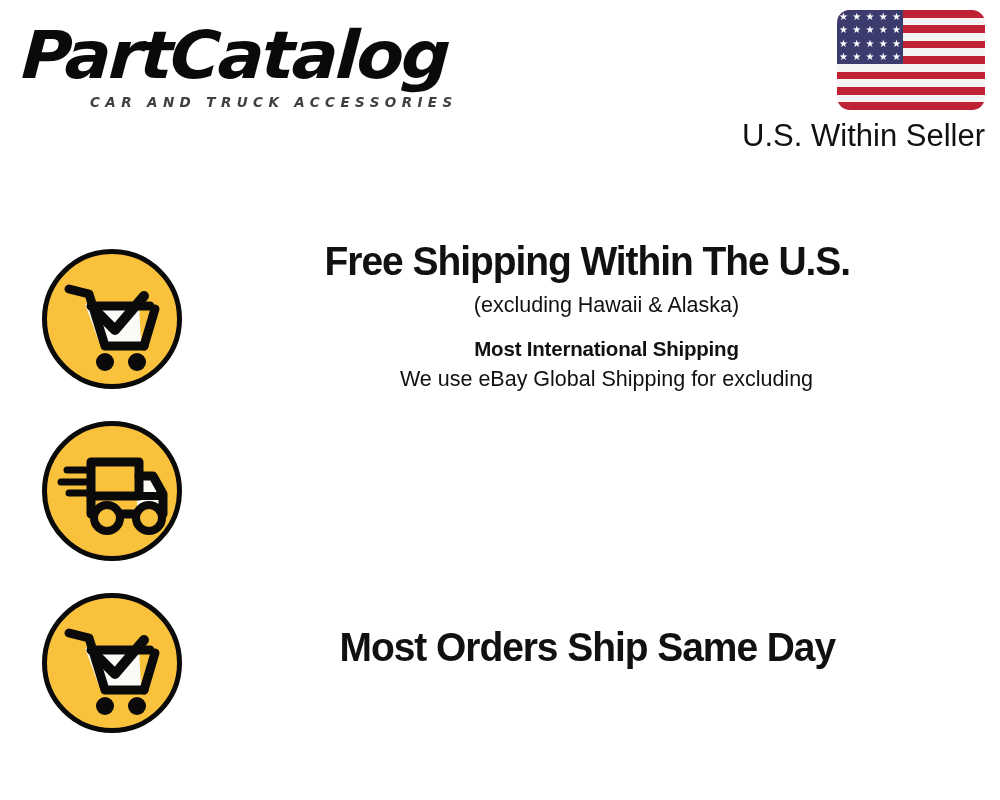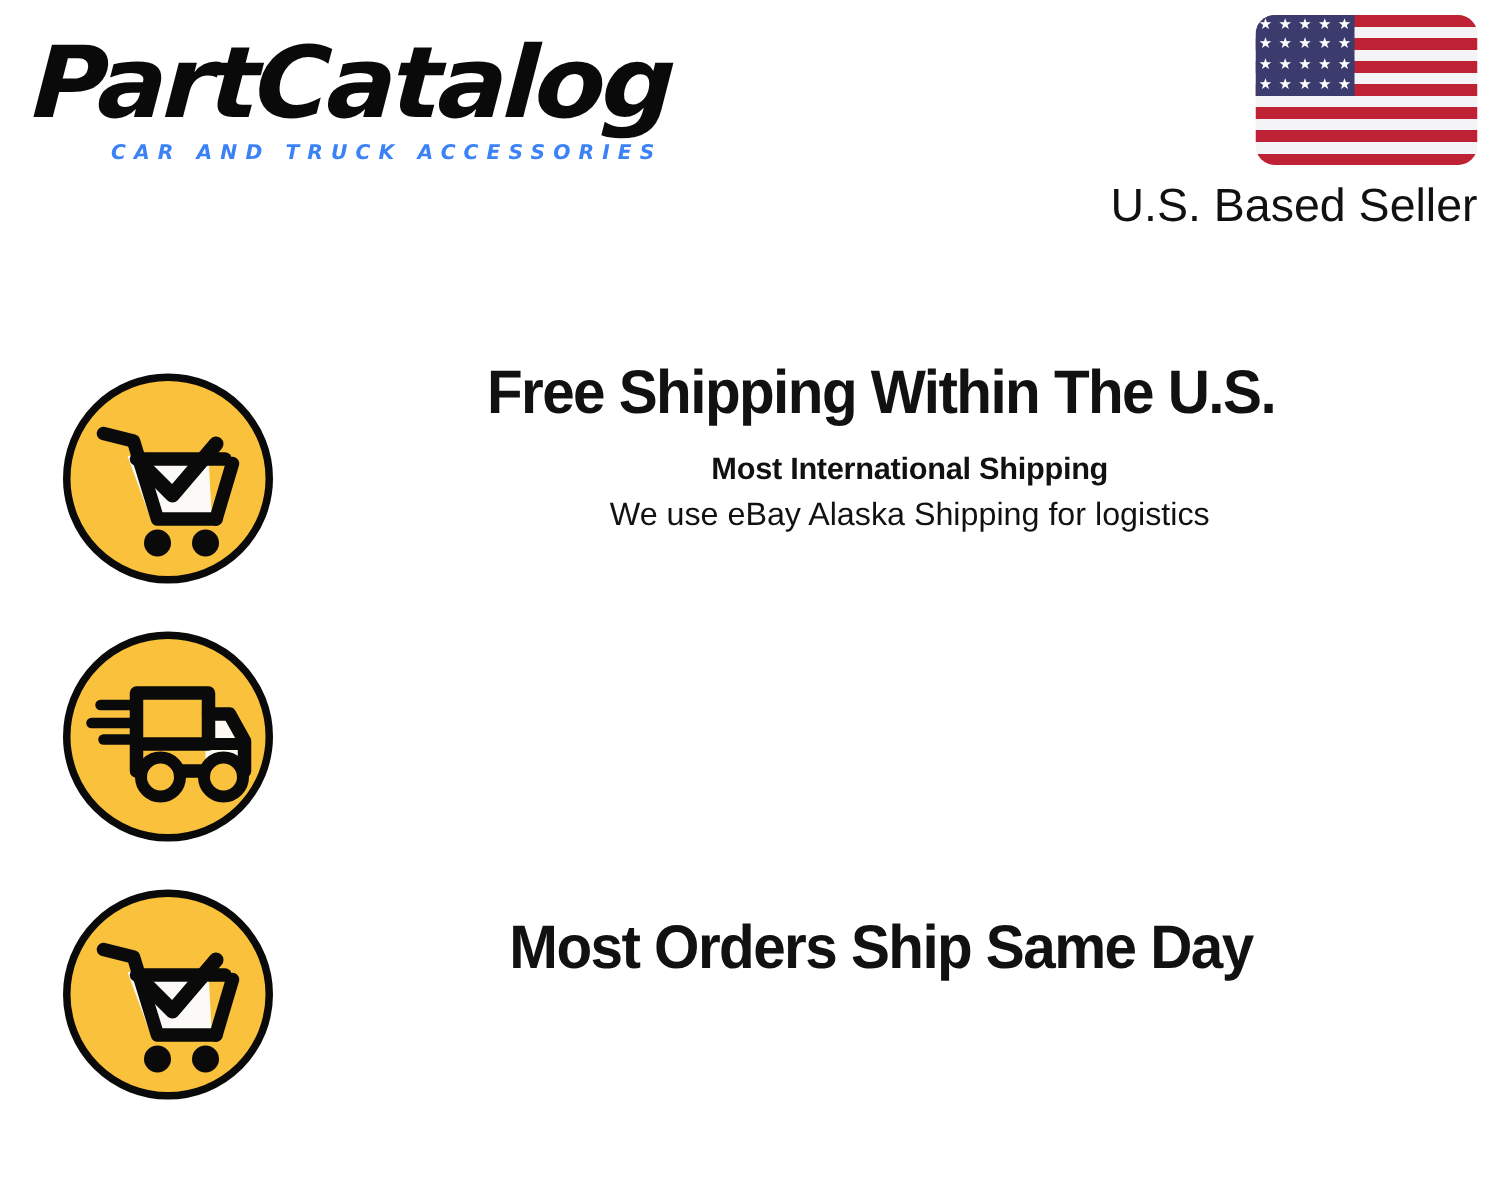--- a/index.html
+++ b/index.html
@@ -37,23 +37,23 @@
     white-space: nowrap;
     transform: scaleX(1.04) skewX(-3deg);
     transform-origin: left center;
   }
   .brand-tagline {
     font-family: "DejaVu Sans", sans-serif;
     font-weight: bold;
     font-style: italic;
     font-size: 13.5px;
     letter-spacing: 5.4px;
-    color: #3b82f6;
+    color: #404040;
     margin-top: 2px;
-    margin-left: 52px;
+    margin-left: 68px;
     white-space: nowrap;
   }
 
   .seller-block {
     position: absolute;
     right: 15px;
     top: 10px;
     width: 260px;
     text-align: right;
   }
@@ -165,21 +165,21 @@
     font-weight: bold;
     font-size: 20.5px;
     letter-spacing: -0.2px;
   }
 
   
   .row-shipping .feature-text { top: 2px; }
   .row-shipping .feature-sub-1 { margin-top: 5px; }
   .row-shipping .feature-sub-2 { margin-top: 12px; }
   .row-returns .feature-text  { top: 44px; }
-  .row-sameday .feature-text  { top: 28px; }
+  .row-sameday .feature-text  { top: 44px; }
 </style>
 </head>
 <body>
 
 <div class="page">
 
   <div class="brand-logo">
     <div class="brand-wordmark">PartCatalog</div>
     <div class="brand-tagline">CAR AND TRUCK ACCESSORIES</div>
   </div>
@@ -205,41 +205,42 @@
             <span>★</span>
             <span>★</span>
           <span>★</span>
             <span>★</span>
             <span>★</span>
             <span>★</span>
             <span>★</span>
         </div>
       </div>
     </div>
-    <div class="seller-text">U.S. Based Seller</div>
+    <div class="seller-text">U.S. Within Seller</div>
   </div>
 
   <div class="features">
 
     <div class="feature-row row-shipping">
       <div class="icon-circle">
         <svg viewBox="0 0 130 130" aria-hidden="true">
           <path d="M92 50 L38 50 L52 88 L94 88 Z" fill="#fbfaf6"></path>
           <path d="M22 35 L42 40 L58 92 L97 92" fill="none" stroke="#0a0a0a" stroke-width="9" stroke-linecap="round" stroke-linejoin="round"></path>
           <path d="M44 52 L103 52" fill="none" stroke="#0a0a0a" stroke-width="9" stroke-linecap="round"></path>
           <path d="M97 92 L108 55" fill="none" stroke="#0a0a0a" stroke-width="9" stroke-linecap="round" stroke-linejoin="round"></path>
           <path d="M52 60 L68 76 L97 42" fill="none" stroke="#0a0a0a" stroke-width="10" stroke-linecap="round" stroke-linejoin="round"></path>
           <circle cx="58" cy="108" r="9" fill="#0a0a0a"></circle>
           <circle cx="90" cy="108" r="9" fill="#0a0a0a"></circle>
         </svg>
       </div>
       <div class="feature-text">
         <div class="feature-title">Free Shipping Within The U.S.</div>
+        <div class="feature-sub feature-sub-1">(excluding Hawaii &amp; Alaska)</div>
         <div class="feature-sub bold feature-sub-2">Most International Shipping</div>
-        <div class="feature-sub">We use eBay Alaska Shipping for logistics</div>
+        <div class="feature-sub">We use eBay Global Shipping for excluding</div>
       </div>
     </div>
 
     <div class="feature-row row-returns">
       <div class="icon-circle">
         <svg viewBox="0 0 130 130" aria-hidden="true">
           <path d="M90 48 L104 48 L114 66 L114 86 L90 86 Z" fill="#fdfbf2"></path>
           <rect x="44" y="36" width="48" height="34" fill="none" stroke="#0a0a0a" stroke-width="9" stroke-linejoin="round"></rect>
           <path d="M92 50 L106 50 L116 68 L116 88 L44 88 L44 70" fill="none" stroke="#0a0a0a" stroke-width="9" stroke-linecap="round" stroke-linejoin="round"></path>
           <path d="M92 50 L92 70 L116 70" fill="none" stroke="#0a0a0a" stroke-width="8" stroke-linejoin="round"></path>

